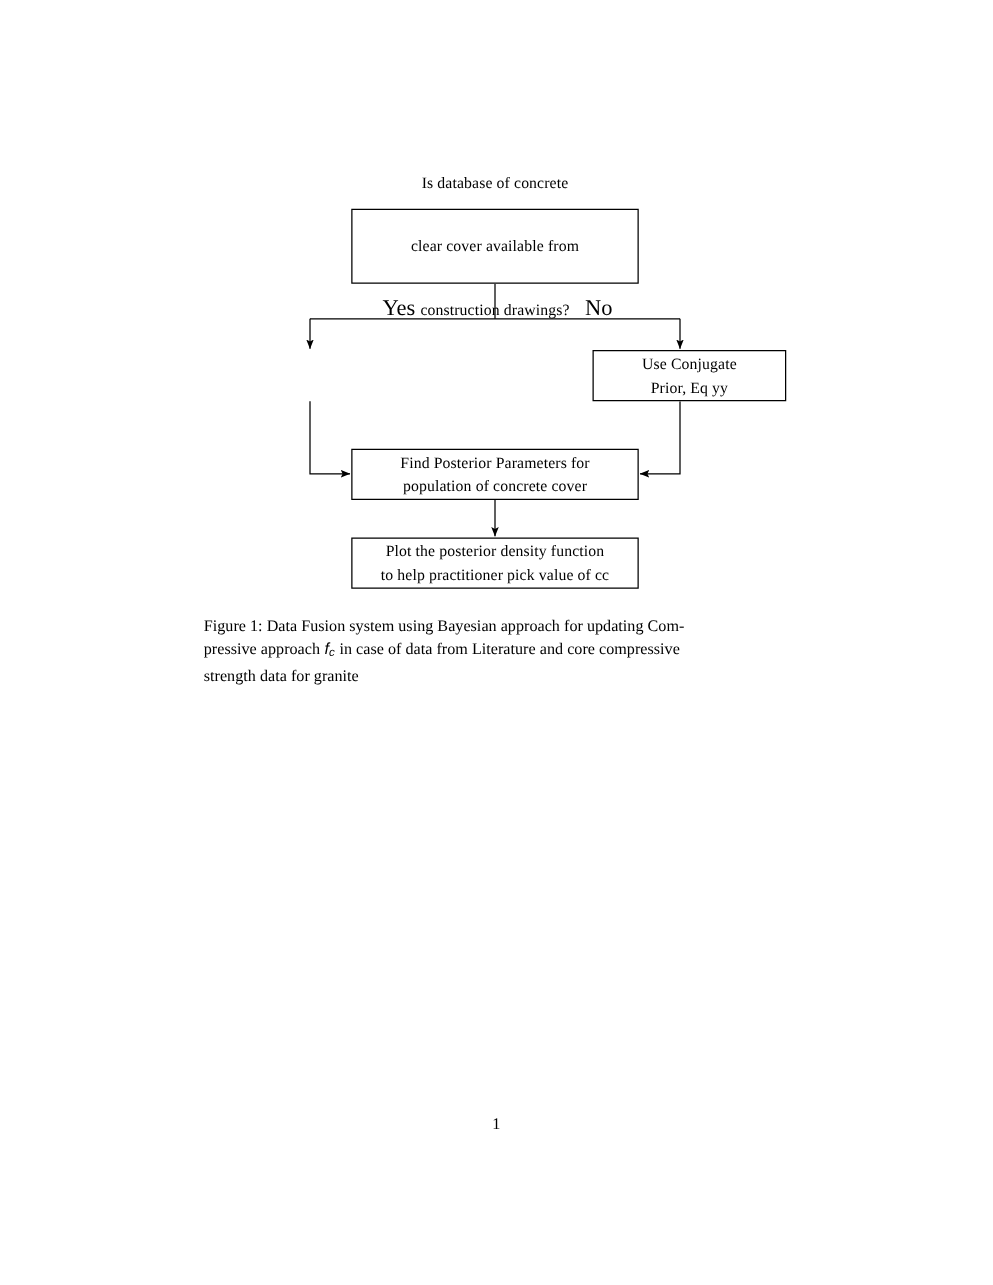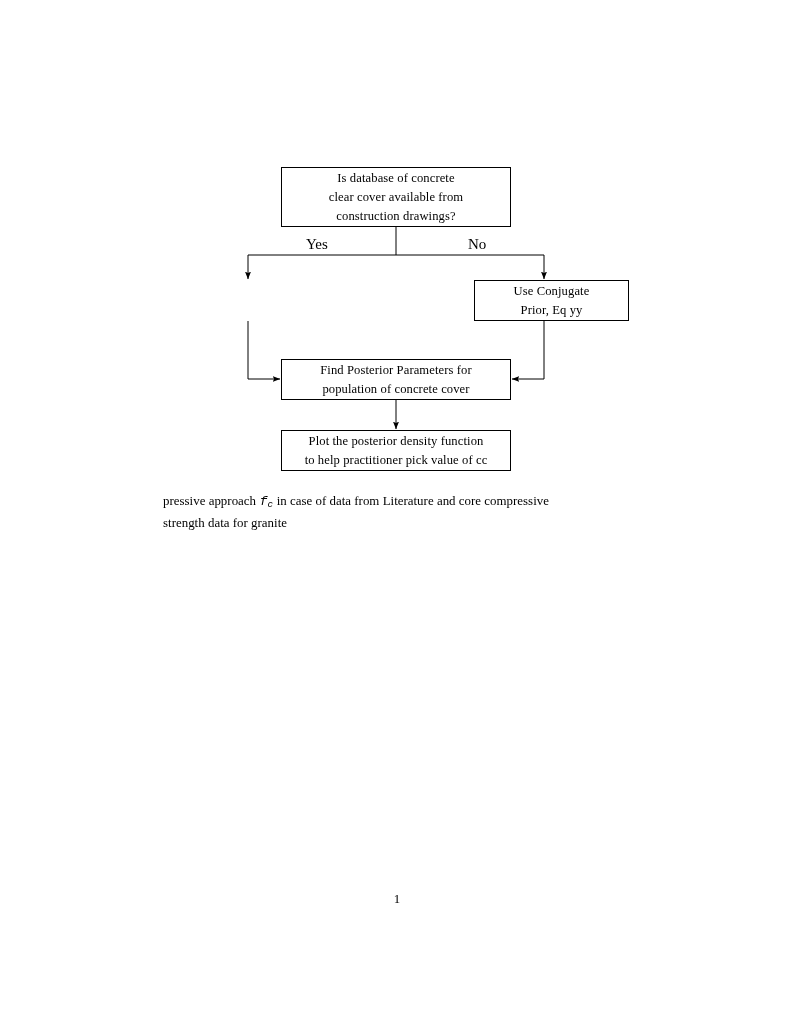--- a/index.html
+++ b/index.html
@@ -52,21 +52,21 @@
     line-height: 19px;
     letter-spacing: 0.1px;
   }
   .node .ln {
     display: block;
     white-space: nowrap;
   }
 
   .edge-label {
     position: absolute;
-    font-size: 15px;
+    font-size: 18px;
     line-height: 1;
     white-space: nowrap;
   }
 
   
   .caption {
     position: absolute;
     left: 163px;
     top: 492px;
     width: 467px;
@@ -76,21 +76,21 @@
     letter-spacing: 0.02px;
   }
   .caption .ln {
     display: block;
     white-space: nowrap;
   }
   .caption .lastln {
     display: block;
   }
   .math {
-    font-family: Liberation Mono, monospace;
+    font-family: Liberation Sans, sans-serif;
     font-style: italic;
   }
   .math sub {
     font-style: italic;
     font-size: 72%;
     vertical-align: -0.22em;
   }
   .sp { display: inline-block; width: 0.28em; }
 
   
@@ -126,21 +126,21 @@
 
       <path d="M544,255 L544,279" stroke="#000000" stroke-width="1" fill="none" marker-end="url(#arrow)"></path>
 
       <path d="M248,321 L248,379 L280,379" stroke="#000000" stroke-width="1" fill="none" marker-end="url(#arrow)"></path>
 
       <path d="M544,321 L544,379 L512,379" stroke="#000000" stroke-width="1" fill="none" marker-end="url(#arrow)"></path>
 
       <path d="M396,394 L396,429" stroke="#000000" stroke-width="1" fill="none" marker-end="url(#arrow)"></path>
     </svg>
 
-    <div class="node" style="left:281px; top:167px; width:230px; height:60px;">
+    <div class="node" style="left:281px; top:167px; width:230px; height:60px;gap:32px;">
       <span class="ln">Is database of concrete</span>
       <span class="ln">clear cover available from</span>
       <span class="ln">construction drawings?</span>
     </div>
 
     <div class="edge-label" style="left:306px; top:237px;">Yes</div>
     <div class="edge-label" style="left:468px; top:237px;font-family:Liberation Serif, serif;">No</div>
 
 
     <div class="node" style="left:474px; top:280px; width:155px; height:41px;">
@@ -154,19 +154,20 @@
     </div>
 
     <div class="node" style="left:281px; top:430px; width:230px; height:41px;">
       <span class="ln">Plot the posterior density function</span>
       <span class="ln">to help practitioner pick value of cc</span>
     </div>
 
   </div>
 
   <div class="caption">
+    <span class="ln">Figure 1: Data Fusion system using Bayesian approach for updating Com-</span>
     <span class="ln"><span>pressive approach</span><span class="sp"></span><span class="math"><span>f</span><sub>c</sub></span><span class="sp"></span><span>in case of data from Literature and core compressive</span></span>
     <span class="lastln">strength data for granite</span>
   </div>
 
   <div class="folio">1</div>
 
 </div>
 
 </body></html>

